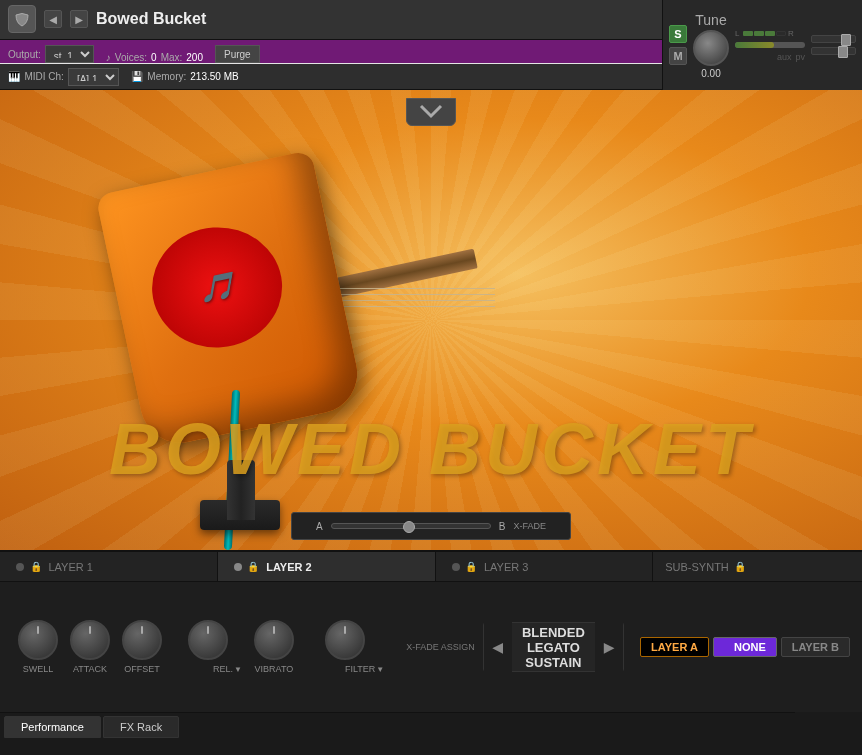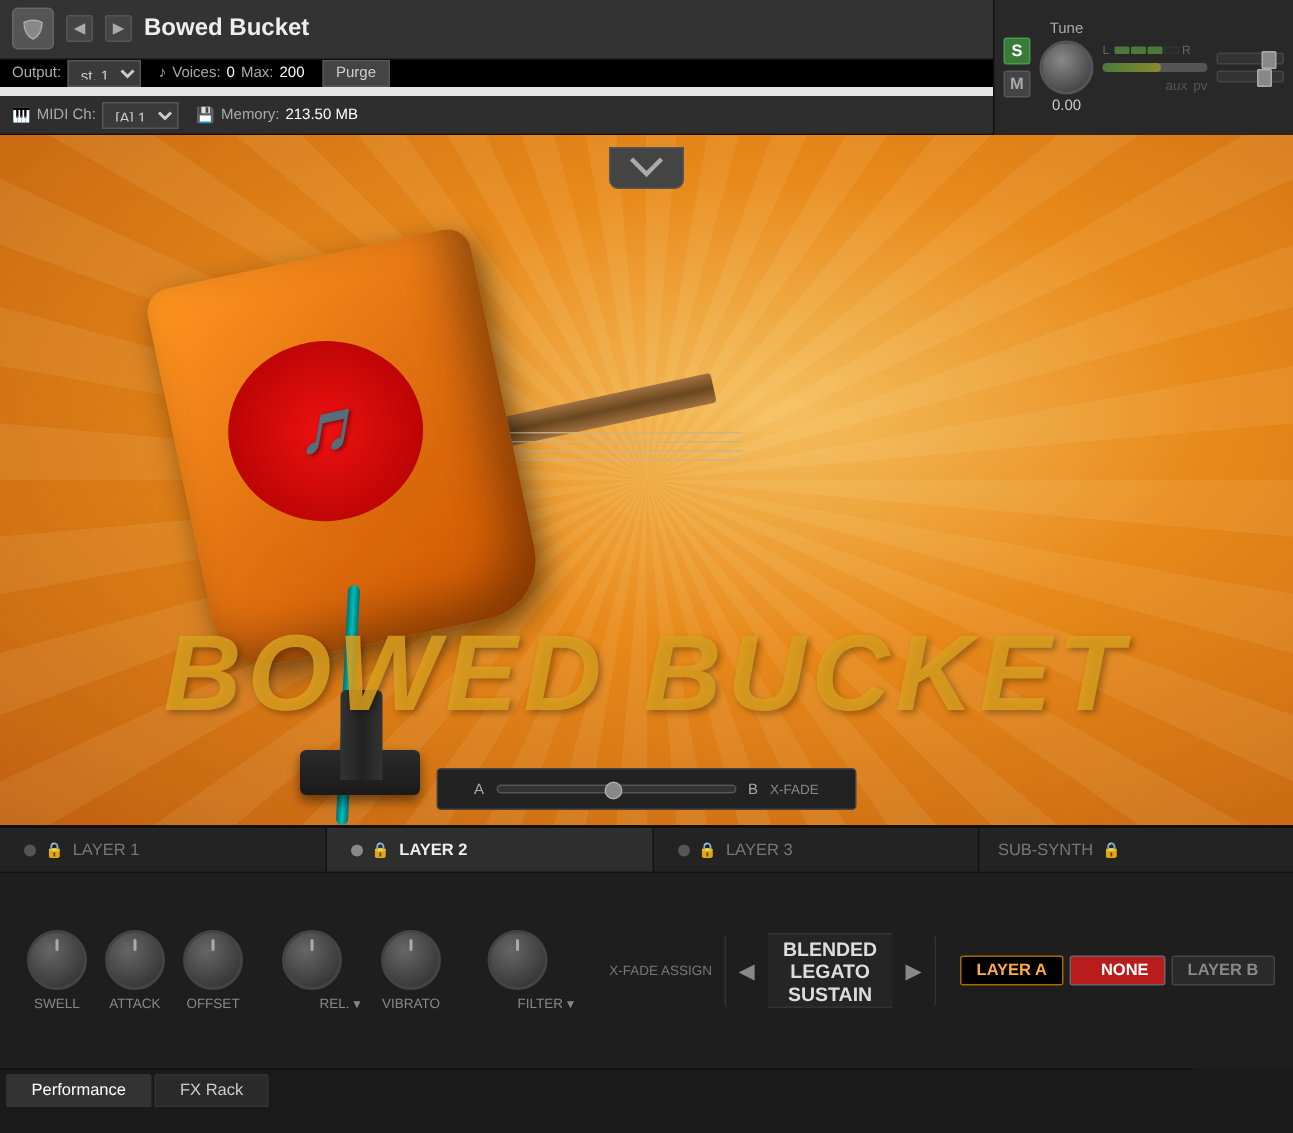--- a/index.html
+++ b/index.html
@@ -69,26 +69,26 @@
       background: radial-gradient(circle at 40% 35%, #888, #333);
       border-radius: 50%;
       border: 2px solid #555;
       margin: 2px auto;
       position: relative;
     }
 
     
     .controls-row {
       display: flex;
-      align-items: center;
+      align-items: flex-end;
       height: 25px;
-      background: #000000;
+      background: #701a75;
       padding: 0 8px;
       gap: 12px;
-      border-bottom: 6px solid #e5e5e5;
+      border-bottom: 1px solid #e5e5e5;
     }
     .controls-row2 {
       display: flex;
       align-items: center;
       height: 25px;
       background: #2e2e2e;
       padding: 0 8px;
       gap: 12px;
     }
     .ctrl-group {
@@ -399,21 +399,21 @@
       background: #2a2a2a;
       color: #888;
       border-radius: 2px;
     }
     .assign-btn.active-a {
       background: #000000;
       color: #ffaa44;
       border-color: #aa6600;
     }
     .assign-btn.active-none {
-      background: #b91c1c;
+      background: #6d28d9;
       color: #fff;
       border-color: #666;
       padding-left: 20px;
     }
     .assign-btn.active-b {
       background: #2a2a2a;
       color: #888;
     }
 
     
@@ -530,21 +530,21 @@
       </div>
       <div style="flex:1;"></div>
     </div>
 
     <div style="position:absolute; top:0; right:0; width:200px; height:90px; background:#282828; border-left:1px solid #111; display:flex; flex-direction:row; align-items:center; padding:6px; gap:6px;">
       <div class="sm-buttons">
         <div class="s-btn">S</div>
         <div class="m-btn">M</div>
       </div>
       <div class="tune-area">
-        <span style="font-size:10px; color:#aaa;">Tune</span>
+        <span style="font-size:14px; color:#aaa;">Tune</span>
         <div class="tune-knob"></div>
         <span style="font-size:10px; color:#ccc;">0.00</span>
       </div>
 
       <div style="display:flex; flex-direction:column; gap:4px; flex:1;">
         <div style="display:flex; align-items:center; gap:2px;">
           <span style="font-size:8px; color:#666; width:6px;">L</span>
           <div style="display:flex; gap:1px;">
             <div style="width:10px;height:5px;background:#4a7a3a;border-radius:1px;"></div>
             <div style="width:10px;height:5px;background:#4a7a3a;border-radius:1px;"></div>

